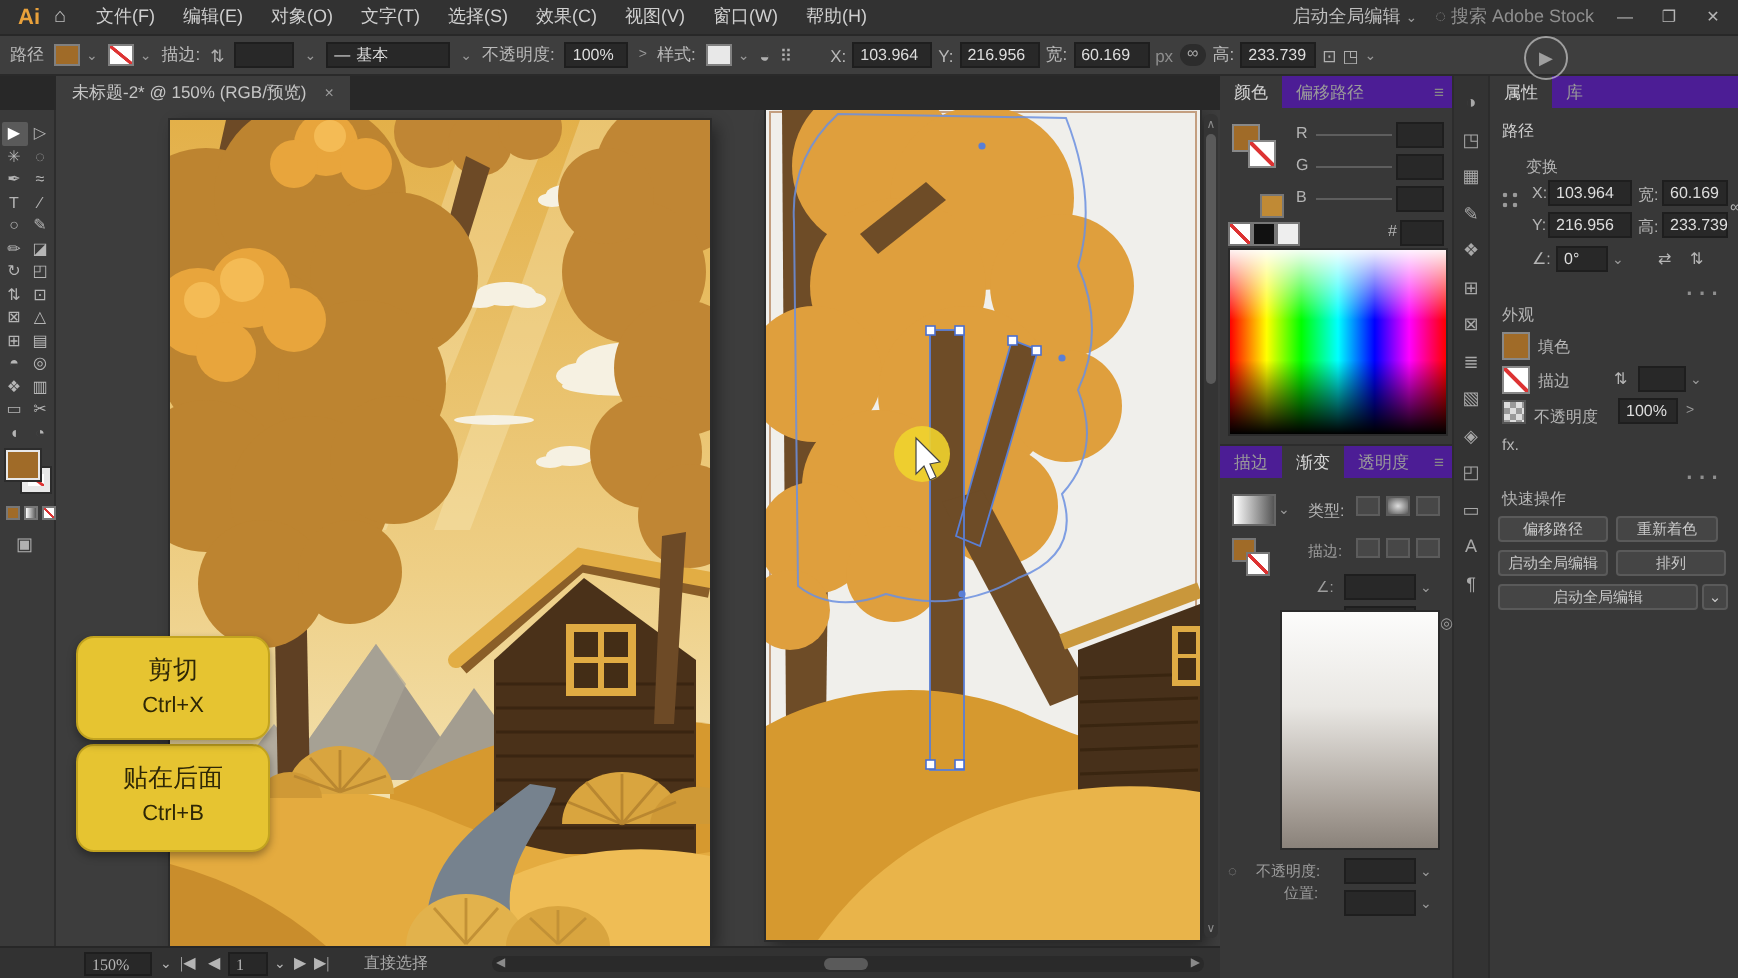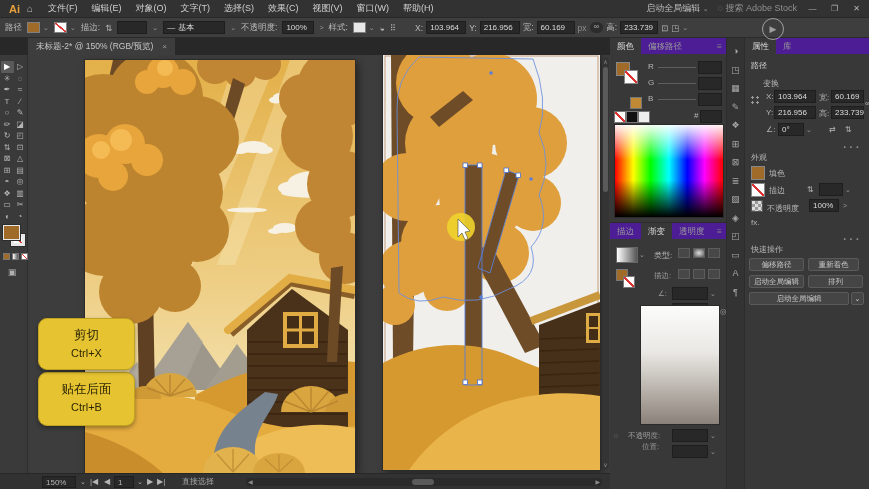--- a/index.html
+++ b/index.html
@@ -74,21 +74,21 @@
     linear-gradient(to right,#f00,#ff0 17%,#0f0 33%,#0ff 50%,#00f 67%,#f0f 83%,#f00);}
   .gradchip{background:linear-gradient(90deg,#ffffff,#555);}
   .gbtn{width:12px;height:10px;border:1px solid #5c5c5c;background:#474747;display:inline-block;box-sizing:border-box;}
   .gbig{position:absolute;left:30px;top:82px;width:78px;height:118px;border:1px solid #2a2a2a;background:linear-gradient(180deg,#fcfcfb 0%,#e9e7e3 40%,#a39b93 85%,#8a827a 100%);}
   .refpt{width:12px;height:12px;background-image:radial-gradient(#9a9a9a 1px,transparent 1.3px);background-size:5px 5px;background-position:1px 1px;}
   .checker{width:10px;height:10px;border:1px solid #555;background:linear-gradient(45deg,#999 25%,transparent 25%,transparent 75%,#999 75%),linear-gradient(45deg,#999 25%,#ddd 25%,#ddd 75%,#999 75%);background-size:6px 6px;background-position:0 0,3px 3px;}
   .qbtn{background:#454545;border:1px solid #5a5a5a;color:#c9c9c9;font-size:7.5px;height:13px;line-height:12px;text-align:center;border-radius:2px;position:absolute;box-sizing:border-box;}
   .more{color:#8f8f8f;letter-spacing:1px;}
   
   .statusbar{position:absolute;left:0;top:473px;width:610px;height:16px;background:#323232;border-top:1px solid #272727;font-size:8px;z-index:26;}
-  .sbi{position:absolute;top:2px;height:12px;line-height:12px;color:#b5b5b5;}
+  .sbi{position:absolute;top:2px;height:12px;line-height:12px;color:#b5b5b5;font-family:Liberation Serif, serif;}
   .track{position:absolute;left:246px;top:4px;width:356px;height:8px;background:#2a2a2a;border-radius:4px;}
   .hthumb{position:absolute;left:166px;top:1px;width:22px;height:6px;background:#5a5a5a;border-radius:3px;}
   .tarr{position:absolute;top:0;color:#8a8a8a;font-size:6px;line-height:8px;}
   
   .watermark{position:absolute;left:762px;top:18px;z-index:40;display:flex;align-items:center;gap:4px;pointer-events:none;}
   .wmcirc{width:20px;height:20px;border:1.5px solid rgba(255,255,255,.5);border-radius:50%;color:rgba(255,255,255,.5);font-size:9px;text-align:center;line-height:20px;}
   .wmtext{font-size:27px;font-weight:bold;letter-spacing:1px;color:rgba(255,255,255,.08);-webkit-text-stroke:1px rgba(255,255,255,.55);}
 </style>
 </head>
 <body>

